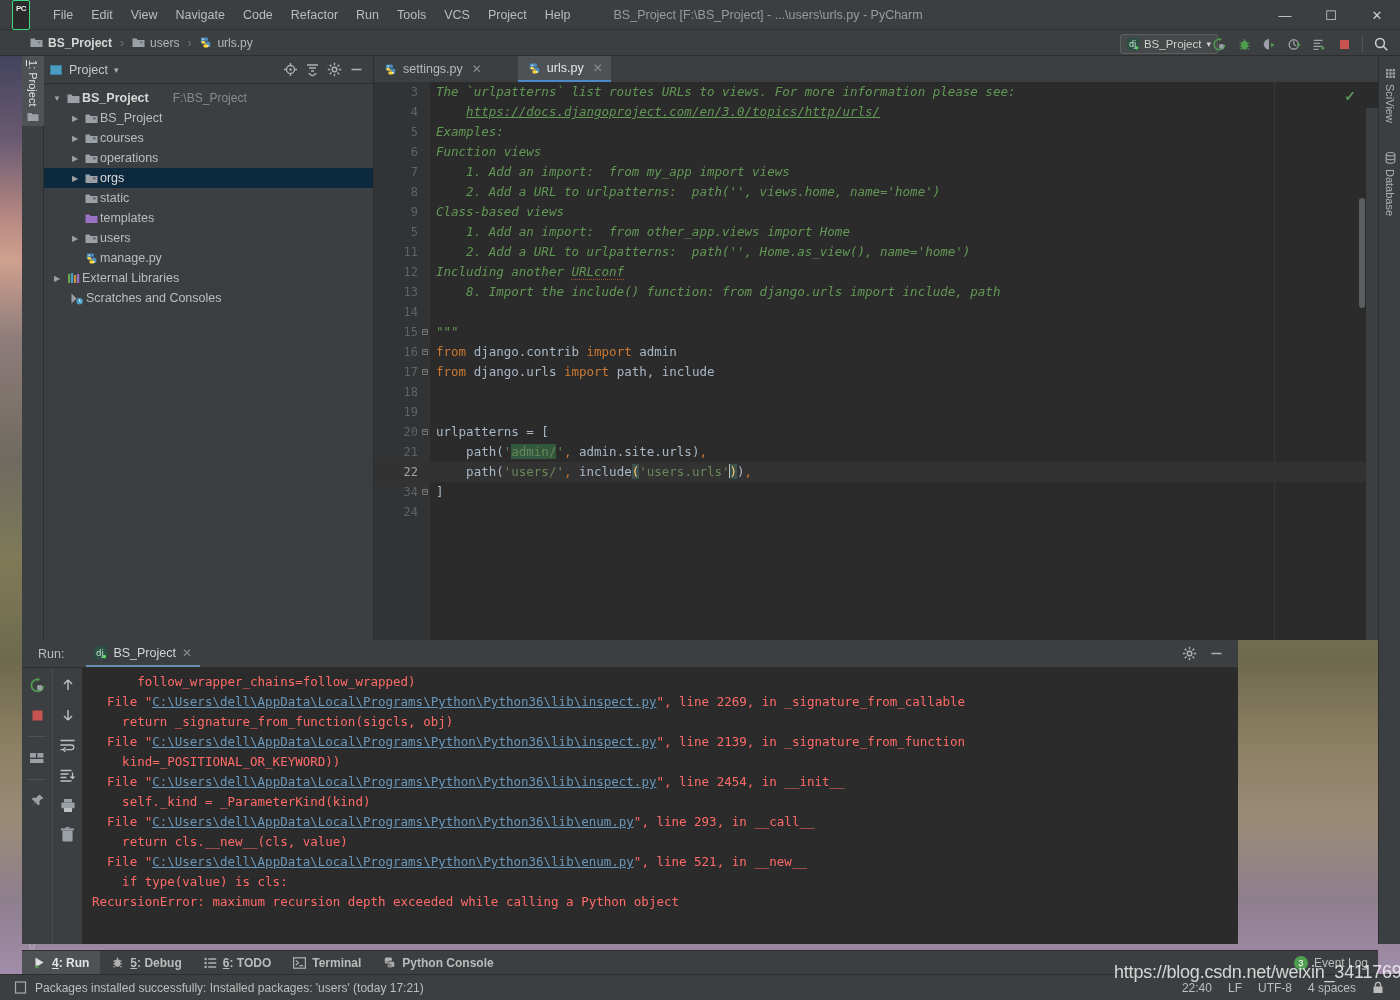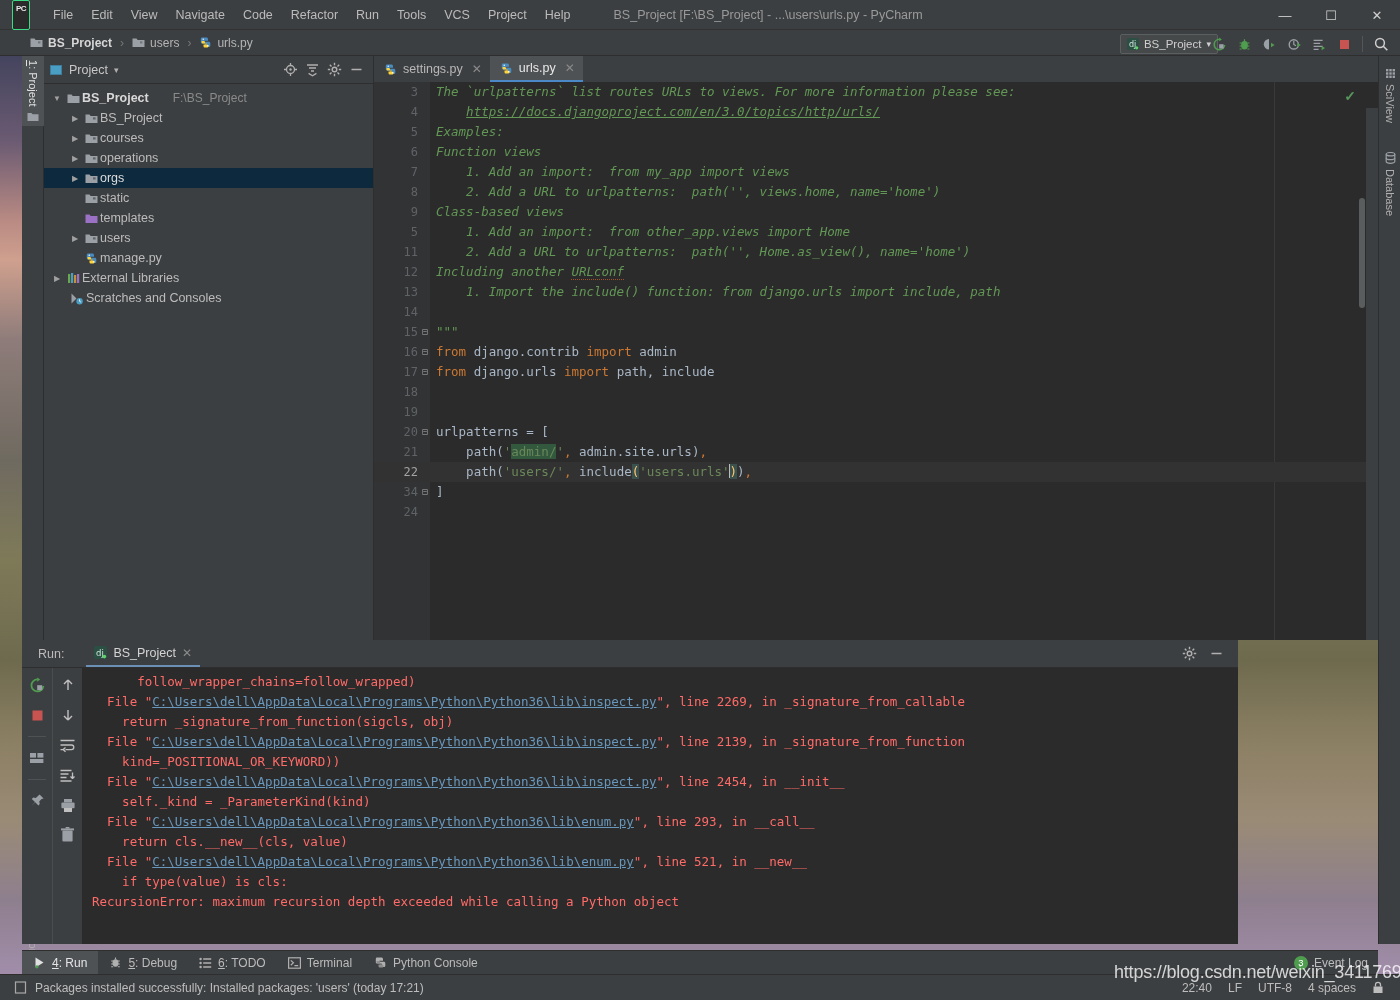--- a/index.html
+++ b/index.html
@@ -109,21 +109,21 @@
   .tree-arrow.right::before { content:"\25B6"; }
   .tree-ic { width: 18px; display:flex; align-items:center; justify-content:center; }
   .tree-label.bold { font-weight: bold; color: #d8d8d8; }
   .tree-sub { color: #8a8a8a; margin-left: 24px; font-size: 12px; }
 
   
   .editor-area {
     position: absolute; left: 374px; top: 56px; width: 1004px; height: 584px;
     background: #2b2b2b;
   }
-  .tabbar { height: 26px; background: #3c3f41; display: flex; align-items: flex-end; }
+  .tabbar { height: 26px; background: #3c3f41; display: flex; align-items: flex-end; gap: 28px; }
   .etab {
     height: 26px; display: flex; align-items: center; gap: 6px;
     padding: 0 8px 0 10px; color: #b8b8b8; font-size: 12.5px; white-space: nowrap;
   }
   .etab.active { background: #4e5254; color: #e8e8e8; border-bottom: 2px solid #4a88c7; }
   .etab .x { color: #8b8b8b; font-size: 12px; margin-left: 3px; }
 
   .code-wrap { position: relative; height: 558px; overflow: hidden; background:#2b2b2b; }
   .gutter {
     position: absolute; left: 0; top: 0; width: 56px; height: 558px;
@@ -210,21 +210,21 @@
   .errlink { color: #6897bb; text-decoration: underline; }
 
   
   .bottom-tabs {
     position: absolute; left: 22px; top: 950px; width: 1356px; height: 24px;
     background: #3c3f41; display: flex; align-items: center;
     border-top: 1px solid #2e2e2e;
   }
   .btab {
     height: 24px; display: flex; align-items: center; gap: 6px;
-    padding: 0 11px; color: #bbbbbb; font-size: 12px; white-space: nowrap;
+    padding: 0 11px; color: #bbbbbb; font-size: 12px; white-space: nowrap; font-weight: bold;
   }
   .btab.active { background: #4e5254; color: #e4e4e4; }
   .btab .u { text-decoration: underline; }
   .bt-right { margin-left: auto; display: flex; align-items: center; gap: 6px; padding-right: 10px; }
   .evt-badge {
     width: 14px; height: 14px; border-radius: 50%; background: #4f9d4f; color: #fff;
     font-size: 9.5px; display:flex; align-items:center; justify-content:center;
   }
 
   
@@ -600,21 +600,21 @@
             <div class="cline"><span class="ln">3</span><span class="ct"><span class="doc">The `urlpatterns` list routes URLs to views. For more information please see:</span></span></div>
             <div class="cline"><span class="ln">4</span><span class="ct"><span class="doc">    </span><span class="lnk">https://docs.djangoproject.com/en/3.0/topics/http/urls/</span></span></div>
             <div class="cline"><span class="ln">5</span><span class="ct"><span class="doc">Examples:</span></span></div>
             <div class="cline"><span class="ln">6</span><span class="ct"><span class="doc">Function views</span></span></div>
             <div class="cline"><span class="ln">7</span><span class="ct"><span class="doc">    1. Add an import:  from my_app import views</span></span></div>
             <div class="cline"><span class="ln">8</span><span class="ct"><span class="doc">    2. Add a URL to urlpatterns:  path('', views.home, name='home')</span></span></div>
             <div class="cline"><span class="ln">9</span><span class="ct"><span class="doc">Class-based views</span></span></div>
             <div class="cline"><span class="ln">5</span><span class="ct"><span class="doc">    1. Add an import:  from other_app.views import Home</span></span></div>
             <div class="cline"><span class="ln">11</span><span class="ct"><span class="doc">    2. Add a URL to urlpatterns:  path('', Home.as_view(), name='home')</span></span></div>
             <div class="cline"><span class="ln">12</span><span class="ct"><span class="doc">Including another <span class="squig">URLconf</span></span></span></div>
-            <div class="cline"><span class="ln">13</span><span class="ct"><span class="doc">    1. Import the include() function: from django.urls import include, path</span></span></div>
+            <div class="cline"><span class="ln">13</span><span class="ct"><span class="doc">    8. Import the include() function: from django.urls import include, path</span></span></div>
             <div class="cline"><span class="ln">14</span></div>
             <div class="cline"><span class="ln">15</span><span class="foldmark">⊟</span><span class="ct"><span class="docq">"""</span></span></div>
             <div class="cline"><span class="ln">16</span><span class="foldmark">⊟</span><span class="ct"><span class="kw">from</span><span class="id"> django.contrib </span><span class="kw">import</span><span class="id"> admin</span></span></div>
             <div class="cline"><span class="ln">17</span><span class="foldmark">⊟</span><span class="ct"><span class="kw">from</span><span class="id"> django.urls </span><span class="kw">import</span><span class="id"> path, include</span></span></div>
             <div class="cline"><span class="ln">18</span><span class="ct"></span></div>
             <div class="cline"><span class="ln">19</span><span class="ct"></span></div>
             <div class="cline"><span class="ln">20</span><span class="foldmark">⊟</span><span class="ct"><span class="id">urlpatterns = [</span></span></div>
             <div class="cline"><span class="ln">21</span><span class="ct"><span class="id">    path(</span><span class="str">'</span><span class="str hl">admin/</span><span class="str">'</span><span class="kw">,</span><span class="id"> admin.site.urls)</span><span class="kw">,</span></span></div>
             <div class="cline cur"><span class="ln">22</span><span class="ct"><span class="id">    path(</span><span class="str">'users/'</span><span class="kw">,</span><span class="id"> include</span><span class="brmatch">(</span><span class="str">'users.urls'</span><span class="caret"></span><span class="brmatch">)</span><span class="id">)</span><span class="kw">,</span></span></div>
             <div class="cline"><span class="ln">34</span><span class="foldmark">⊟</span><span class="ct"><span class="id">]</span></span></div>

